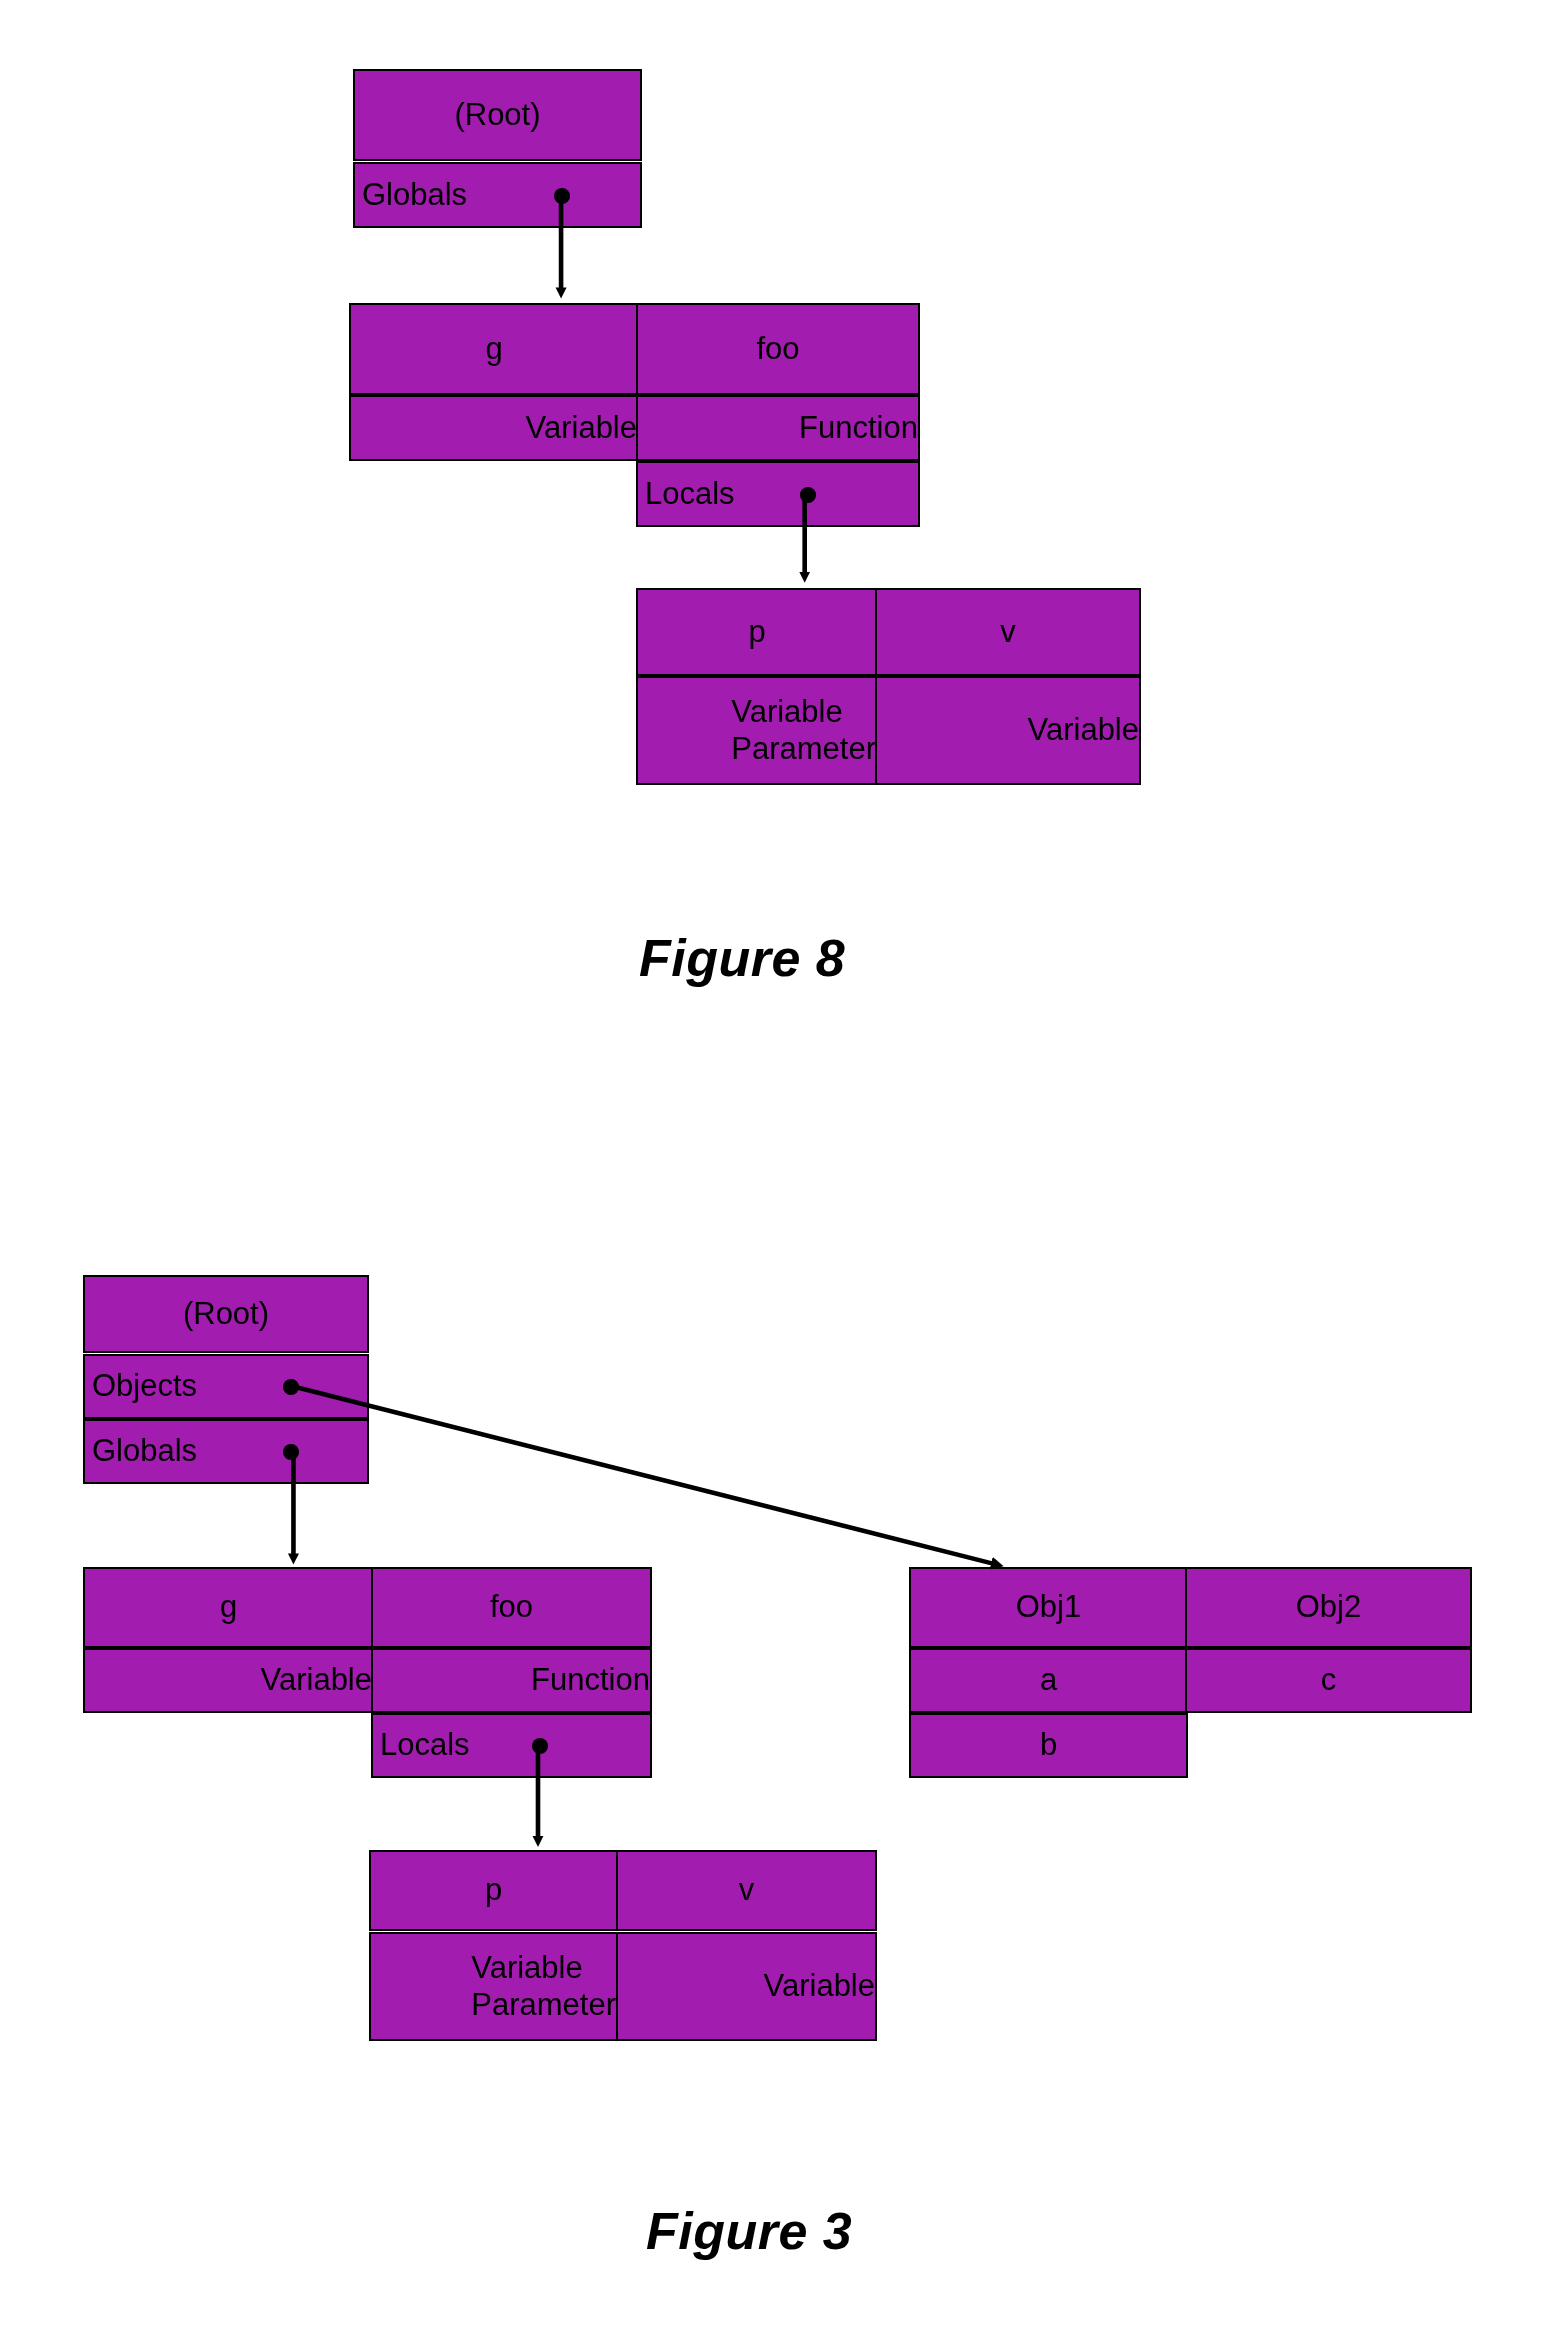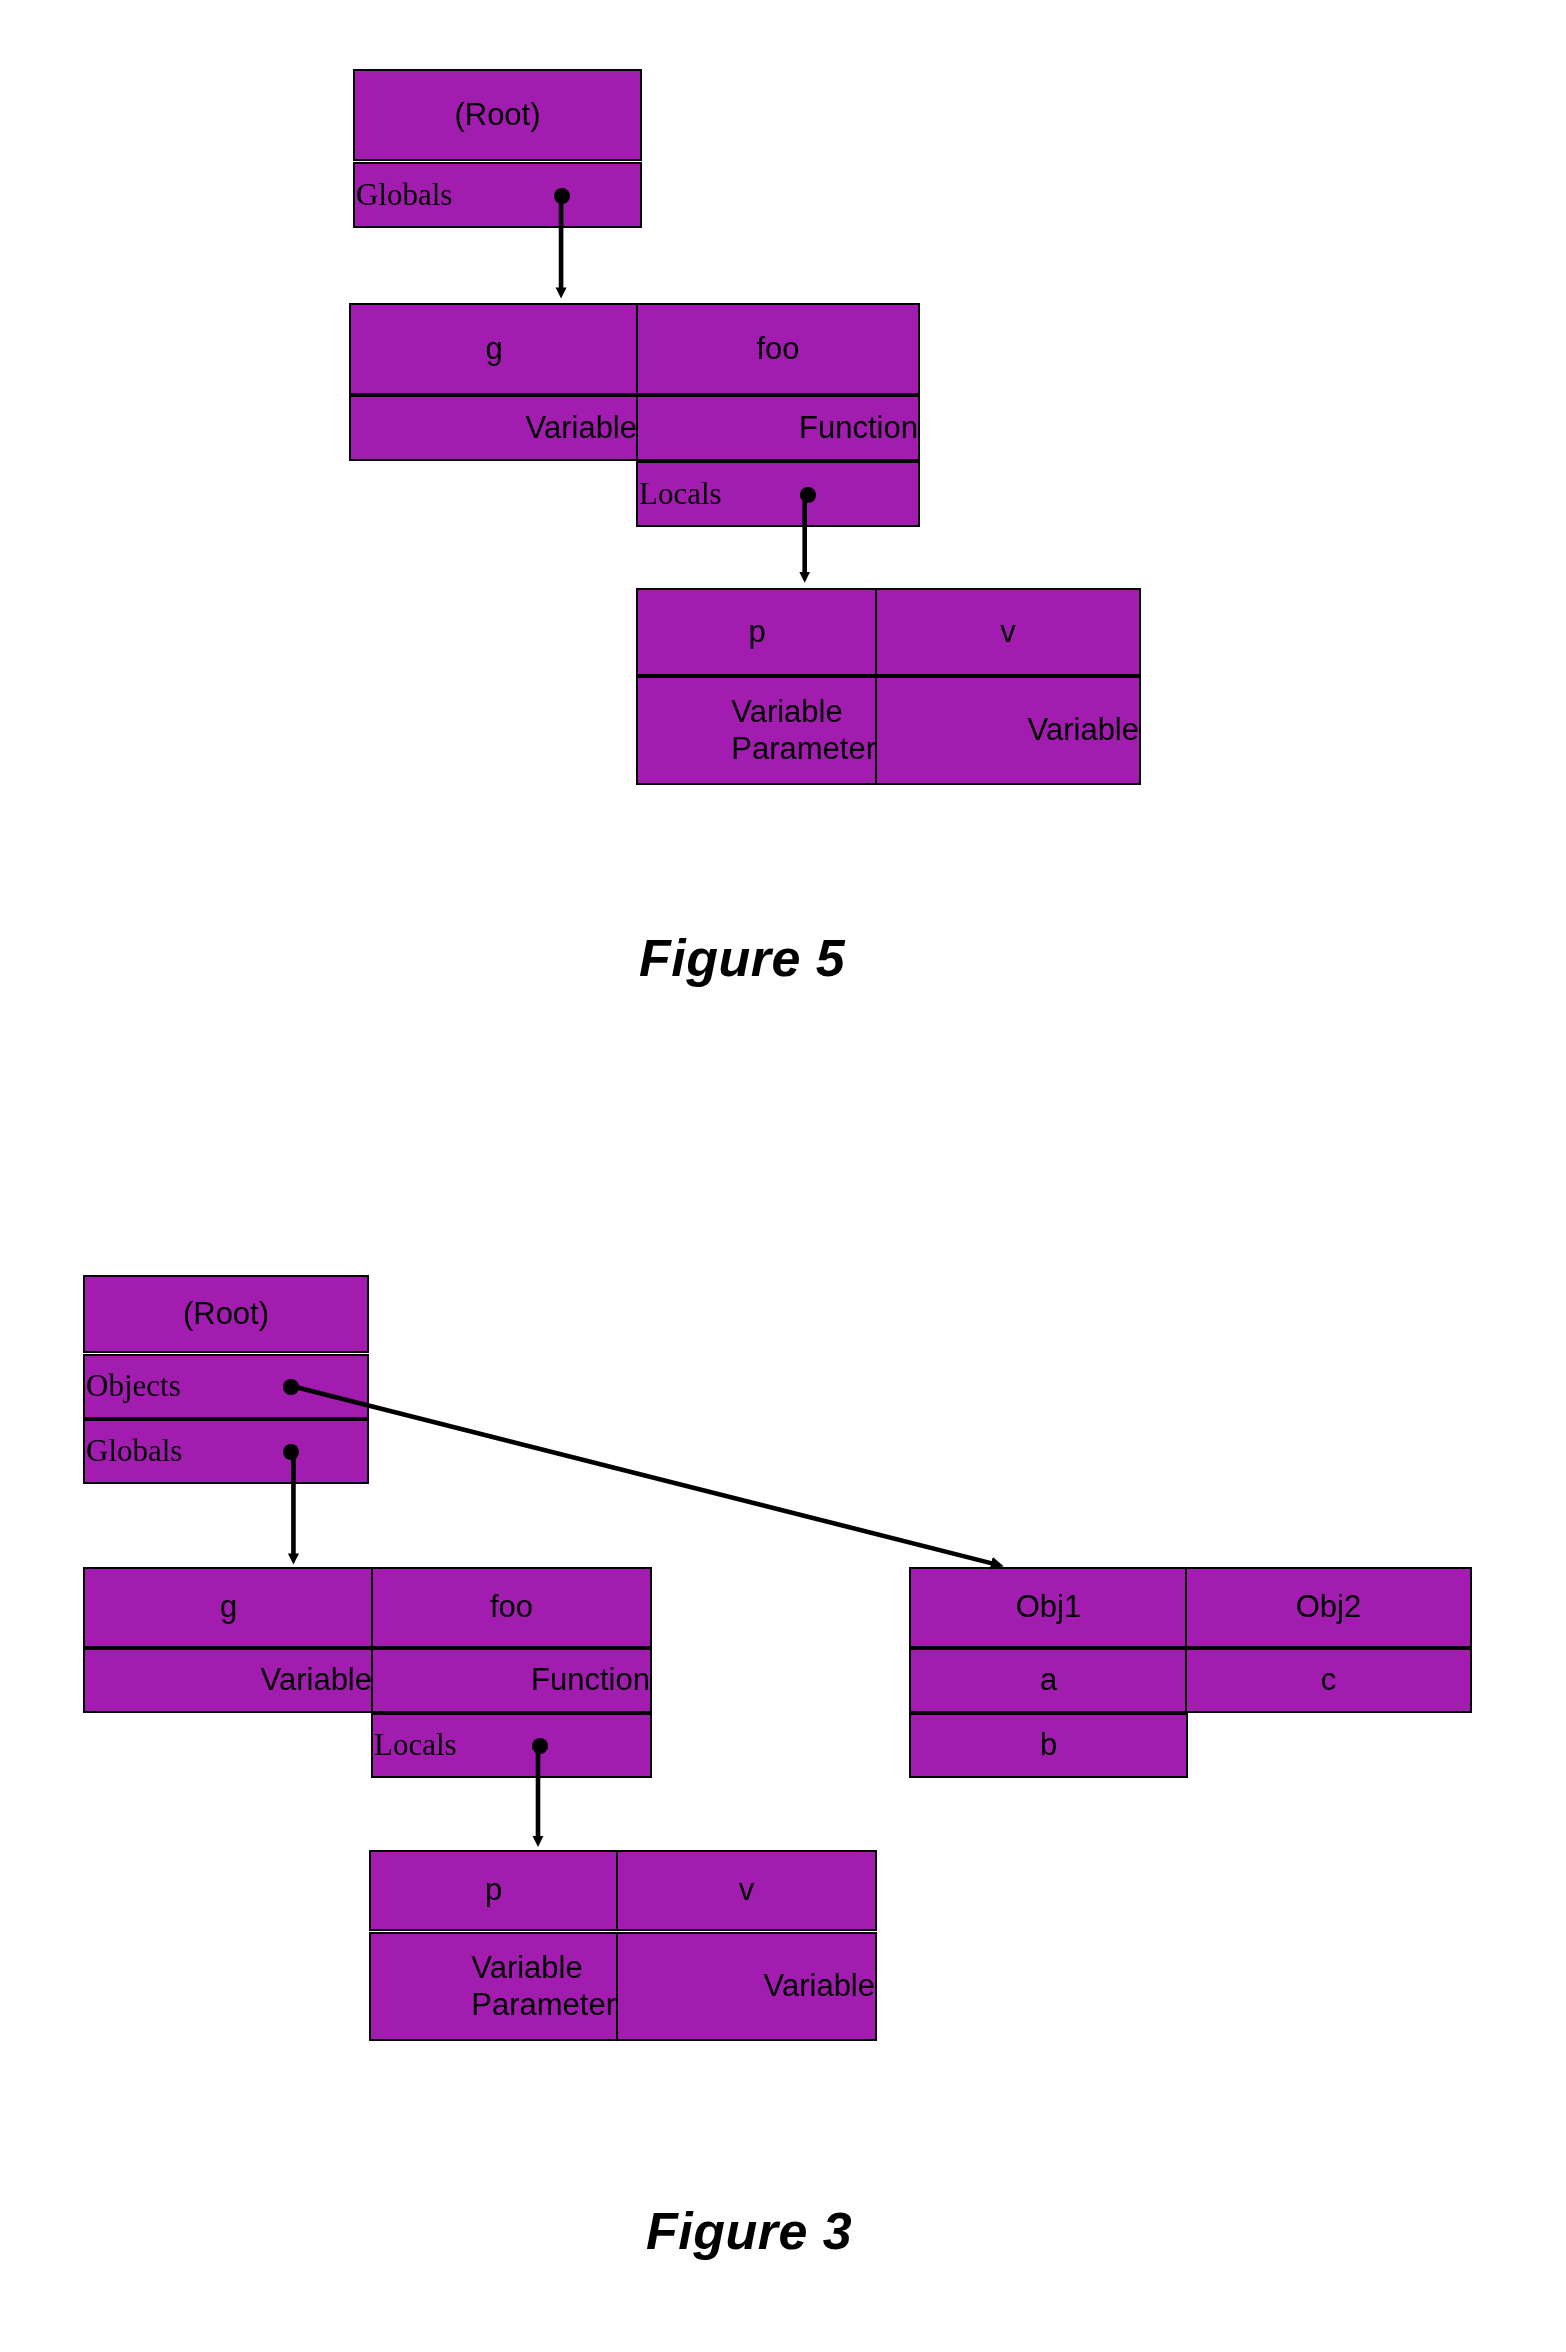--- a/index.html
+++ b/index.html
@@ -32,21 +32,21 @@
     border: 2.8px solid #000000;
     background: #a21caf;
     display: flex;
     align-items: center;
     font-size: 31px;
     line-height: 1.18;
     white-space: pre-line;
   }
   .cell.center { justify-content: center; text-align: center; }
   .cell.left   { justify-content: flex-end; text-align: left; padding-left: 12px; }
-  .cell.ptr    { justify-content: flex-start; text-align: center; padding-left: 1px; font-family: Liberation Serif, serif; }
+  .cell.ptr    { justify-content: flex-start; text-align: center; padding-left: 7px; }
 
   
   .dot {
     position: absolute;
     width: 15.7px;
     height: 15.7px;
     border-radius: 50%;
     background: #000000;
   }
 
@@ -128,21 +128,21 @@
           <path d="M0,0 L12,6 L0,12 z" fill="#000000"></path>
         </marker>
       </defs>
 
       <line x1="608" y1="209" x2="608" y2="312" stroke="#000000" stroke-width="5" marker-end="url(#arrow2a)"></line>
 
       <line x1="872" y1="534" x2="872" y2="620" stroke="#000000" stroke-width="5" marker-end="url(#arrow2b)"></line>
     </svg>
 
     <div class="fig-caption" style="left:639px; top:928px;">
-      <span>Figure 5</span>
+      <span>Figure 8</span>
     </div>
   </div>
 
   <div class="node" style="left:0; top:0; width:1566px; height:2353px;">
 
     <div class="cell center" style="left:83px; top:1275px; width:286px; height:78px;">
       <span>(Root)</span>
     </div>
 
     <div class="cell ptr" style="left:83px; top:1354px; width:286px; height:65px;">

